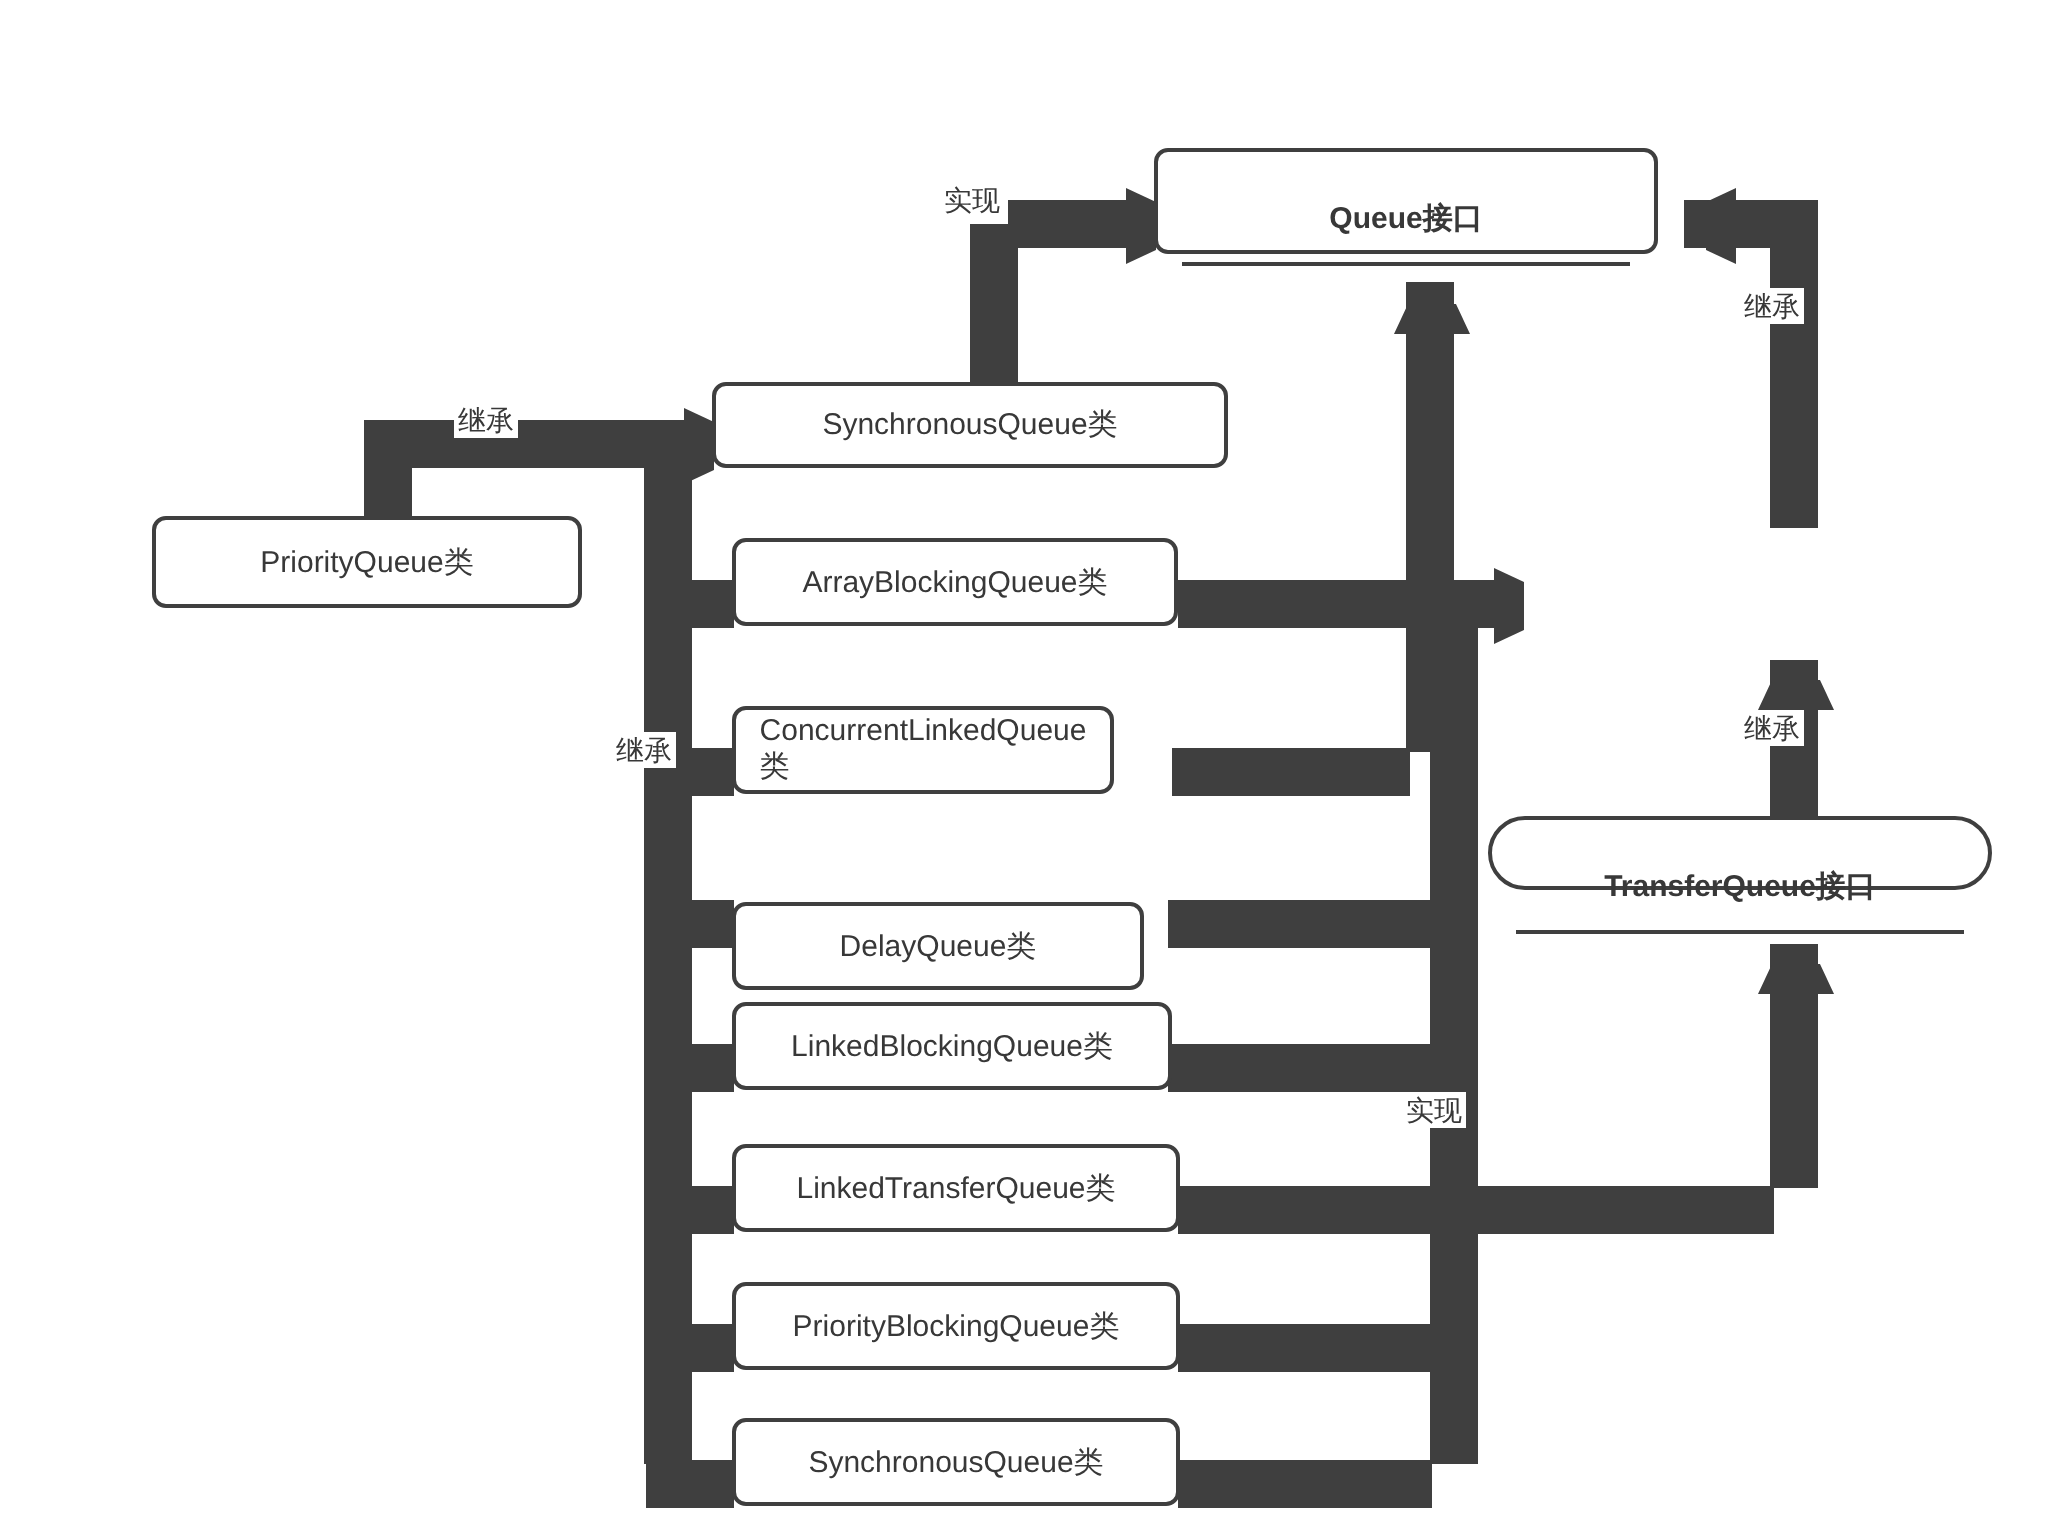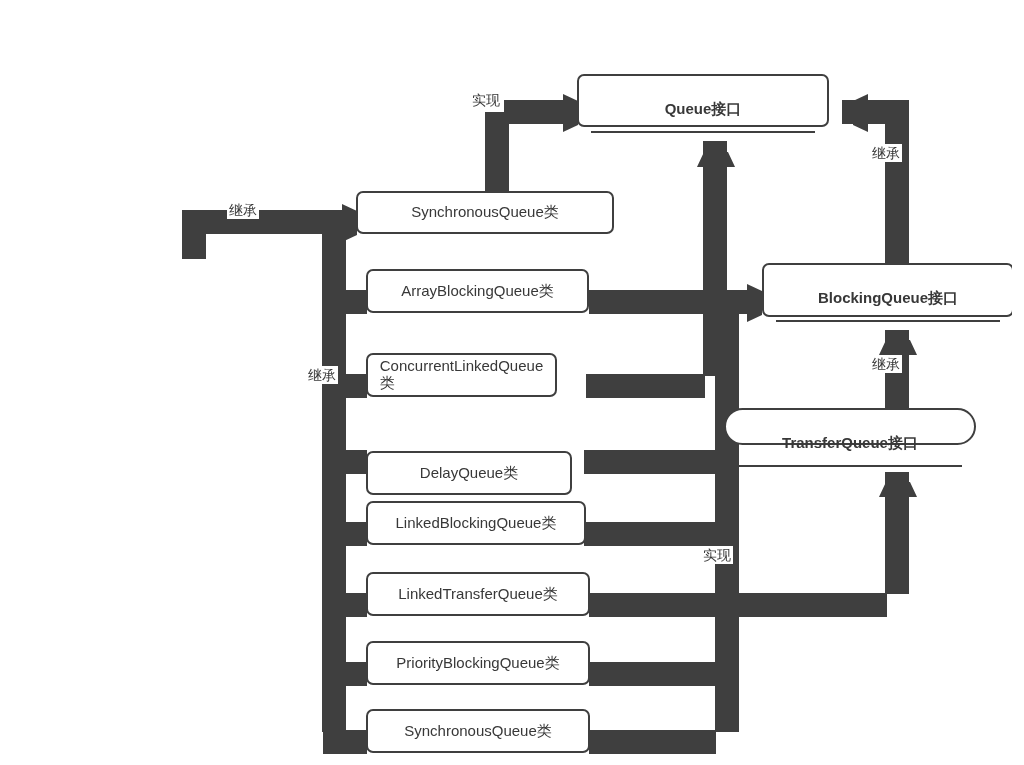--- a/index.html
+++ b/index.html
@@ -85,31 +85,28 @@
 
   <div class="hline" style="left:565px;top:569px;width:298px;"></div>
   <div class="vline" style="left:861px;top:448px;height:122px;"></div>
   <div class="arr arr-u" style="left:855px;top:434px;"></div>
 
   <div class="ibox" style="left:553px;top:50px;width:252px;height:53px;">
     <div class="ibox-title">Queue接口</div>
     <div class="ibox-body"></div>
   </div>
 
-  <div class="ibox" style="left:738px;top:239px;width:252px;height:54px;">
-    <div class="ibox-title">BlockingQueue接口</div>
-    <div class="ibox-body"></div>
-  </div>
 
-  <div class="ibox" style="left:700px;top:384px;width:252px;height:37px;border-radius:20px;">
+  <div class="ibox" style="left:720px;top:384px;width:252px;height:37px;border-radius:20px;">
     <div class="ibox-title">TransferQueue接口</div>
     <div class="ibox-body"></div>
   </div>
 
   <div class="cbox" style="left:332px;top:167px;width:258px;height:43px;">SynchronousQueue类</div>
+  <div class="cbox" style="left:52px;top:234px;width:215px;height:46px;">PriorityQueue类</div>
   <div class="cbox" style="left:342px;top:245px;width:223px;height:44px;">ArrayBlockingQueue类</div>
   <div class="cbox" style="left:342px;top:329px;width:191px;height:44px;">ConcurrentLinkedQueue类</div>
   <div class="cbox" style="left:342px;top:427px;width:206px;height:44px;">DelayQueue类</div>
   <div class="cbox" style="left:342px;top:477px;width:220px;height:44px;">LinkedBlockingQueue类</div>
   <div class="cbox" style="left:342px;top:548px;width:224px;height:44px;text-align:right;">LinkedTransferQueue类</div>
   <div class="cbox" style="left:342px;top:617px;width:224px;height:44px;">PriorityBlockingQueue类</div>
   <div class="cbox" style="left:342px;top:685px;width:224px;height:44px;">SynchronousQueue类</div>
 
   <span class="elabel" style="left:446px;top:67px;">实现</span>
   <span class="elabel" style="left:203px;top:177px;">继承</span>

